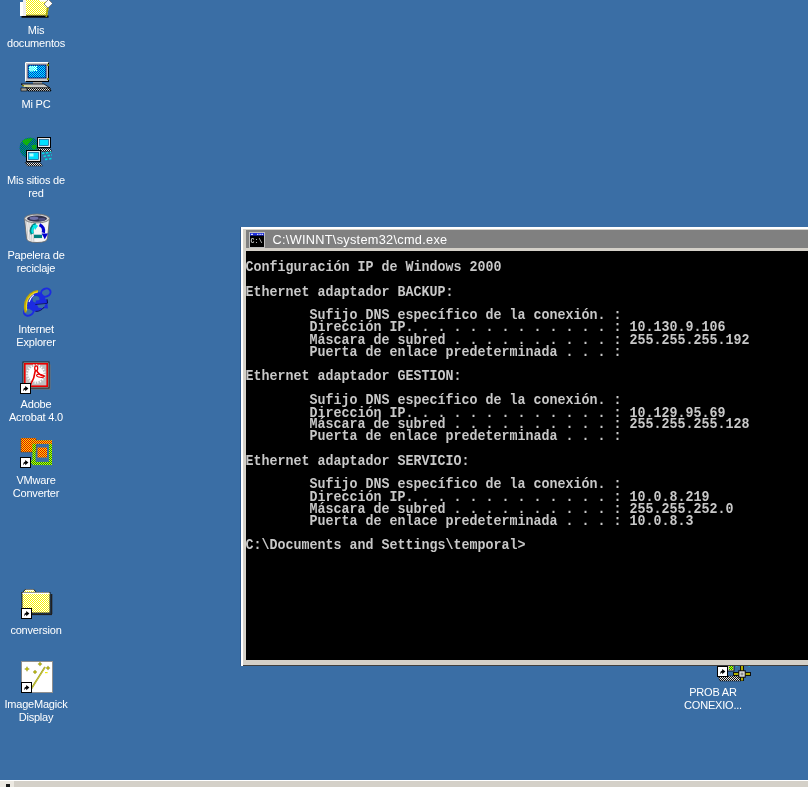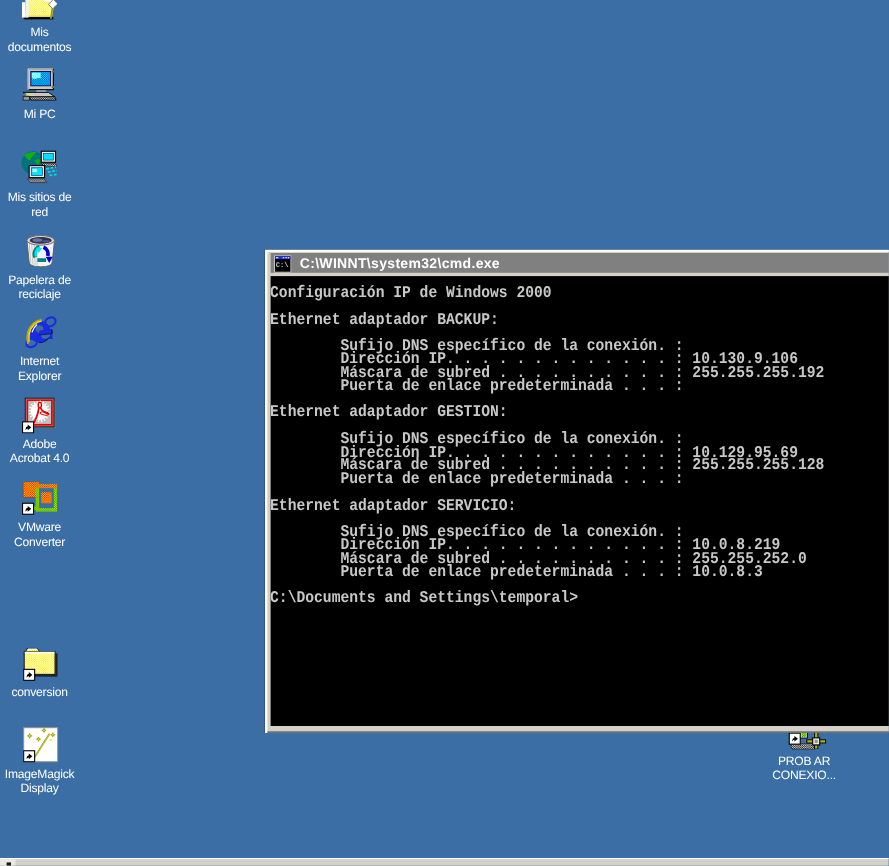--- a/index.html
+++ b/index.html
@@ -6,21 +6,21 @@
   body{width:808px;height:787px;overflow:hidden;background:#3A6EA5;position:relative;
        font-family:"Liberation Sans",sans-serif;}
   .lbl{position:absolute;width:76px;text-align:center;color:#fff;font-size:11px;line-height:13px;letter-spacing:-0.2px;}
   .g{position:absolute;}
   svg{display:block;}
   
   #win{position:absolute;left:241px;top:227px;width:590px;height:439px;
        background:#D4D0C8;z-index:5;
        box-shadow:inset 2px 2px 0 #FFFFFF, inset 0 -1px 0 #404040, -1px 0 0 #30598A;}
   #tbar{position:absolute;left:5px;top:3px;right:0;height:18px;background:#808080;}
-  #tbar .ttxt{position:absolute;left:26.5px;top:2px;color:#fff;font-size:12.75px;font-weight:bold;
+  #tbar .ttxt{position:absolute;left:26.5px;top:2px;color:#fff;font-size:12.75px;font-weight:normal;
        letter-spacing:0.28px;white-space:nowrap;}
   #cicon{position:absolute;left:3px;top:2px;}
   #cons{position:absolute;left:5px;top:24px;right:0;bottom:6px;background:#000;overflow:hidden;}
   #cons pre{margin:0;position:absolute;left:-0.5px;top:10.7px;
        font-family:"Liberation Mono",monospace;font-weight:bold;font-size:13.333px;
        line-height:10.804px;color:#C8C8C8;letter-spacing:0;
        transform:scaleY(1.12);transform-origin:0 0;}
   
   #task{position:absolute;left:0;top:780px;width:808px;height:7px;background:#D4D0C8;
         border-top:1px solid #fff;z-index:8;}
@@ -241,21 +241,21 @@
       <line x1="21" y1="24" x2="39" y2="24"></line>
     </g>
   <g stroke="#B0B000" stroke-width="2">
       <line x1="30" y1="14" x2="30" y2="30.5"></line>
       <line x1="22" y1="24" x2="38" y2="24"></line>
     </g>
   <rect x="26.8" y="20.8" width="6.4" height="6.4" fill="#E8E8E8" stroke="#000000" stroke-width="1"></rect>
   <rect x="28.6" y="22.6" width="2.8" height="2.8" fill="#909090"></rect>
   <use href="#shortcut" x="5" y="16"></use>
 </svg>
-<div class="lbl" style="left:691px;top:685.8px;width:80px">PROB AR<br>CONEXIO...</div>
+<div class="lbl" style="left:673px;top:685.8px;width:80px">PROB AR<br>CONEXIO...</div>
 
 <div id="win">
   <div id="tbar">
     <svg id="cicon" width="16" height="16" viewBox="0 0 16 16">
       <rect x="0" y="0" width="16" height="16" fill="#C0C0C0"></rect>
       <rect x="1" y="1" width="14" height="14" fill="#000000"></rect>
       <rect x="1" y="1" width="14" height="2.6" fill="#2030E0"></rect>
       <rect x="2" y="1.8" width="2" height="1" fill="#FFFFFF"></rect>
       <rect x="8" y="1.8" width="1.4" height="1" fill="#FFFFFF"></rect>
       <rect x="10.4" y="1.8" width="1.4" height="1" fill="#FFFFFF"></rect>

